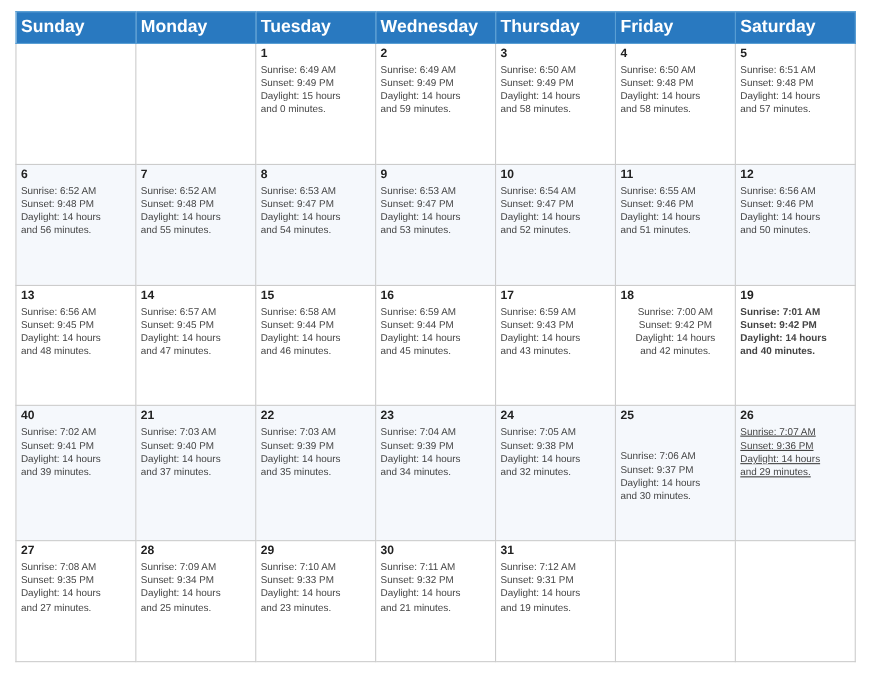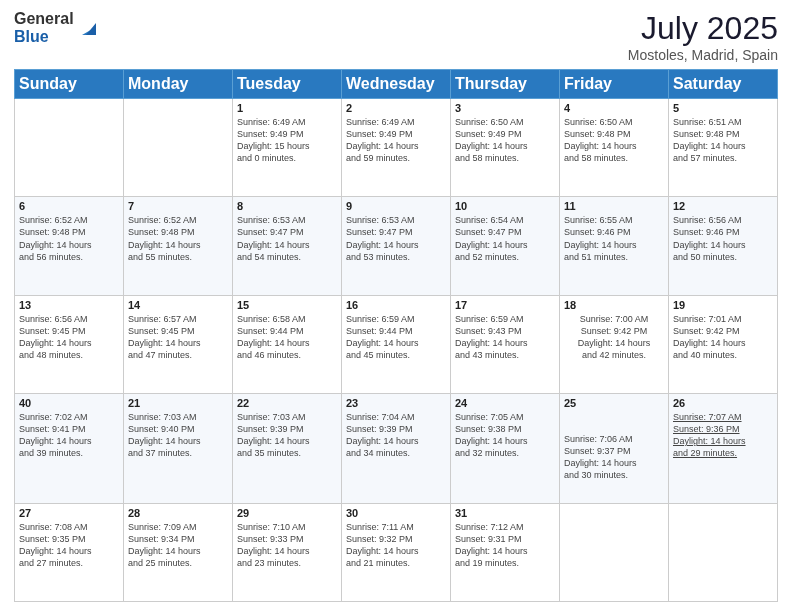--- a/index.html
+++ b/index.html
@@ -102,36 +102,20 @@
       background: #f9f9f9;
     }
     tr:nth-child(odd) td { background: #ffffff; }
     tr:nth-child(even) td { background: #f5f8fc; }
     .cal-header-row th { background: #2979c0; }
   </style>
 </head>
 <body>
 
 <div class="page">
-  <div class="header">
-    <div class="logo">
-      <div class="logo-text">
-        <span class="logo-general">General</span>
-        <span class="logo-blue">Blue</span>
-      </div>
-      <svg class="logo-icon" viewBox="0 0 22 22">
-        <polygon points="4,18 18,10 14,18" fill="#2979c0"></polygon>
-        <polygon points="8,18 18,6 18,18" fill="#1a5fa8"></polygon>
-      </svg>
-    </div>
-    <div class="title-block">
-      <div class="title-month">July 2025</div>
-      <div class="title-location">Mostoles, Madrid, Spain</div>
-    </div>
-  </div>
 
   <table class="calendar">
     <thead>
       <tr class="cal-header-row">
         <th>Sunday</th>
         <th>Monday</th>
         <th>Tuesday</th>
         <th>Wednesday</th>
         <th>Thursday</th>
         <th>Friday</th>
@@ -267,21 +251,21 @@
           </td>
           <td>
             <span class="day-num">18</span>
             <div class="day-info" style="white-space: pre-line; text-align: center;">Sunrise: 7:00 AM
 Sunset: 9:42 PM
 Daylight: 14 hours
 and 42 minutes.</div>
           </td>
           <td>
             <span class="day-num">19</span>
-            <div class="day-info" style="white-space: pre-line;">Sunrise: 7:01 AM
+            <div class="day-info" style="white-space: pre-line; font-weight: bold;">Sunrise: 7:01 AM
 Sunset: 9:42 PM
 Daylight: 14 hours
 and 40 minutes.</div>
           </td>
         </tr>
         <tr>
           <td>
             <span class="day-num">40</span>
             <div class="day-info" style="white-space: pre-line;">Sunrise: 7:02 AM
 Sunset: 9:41 PM

